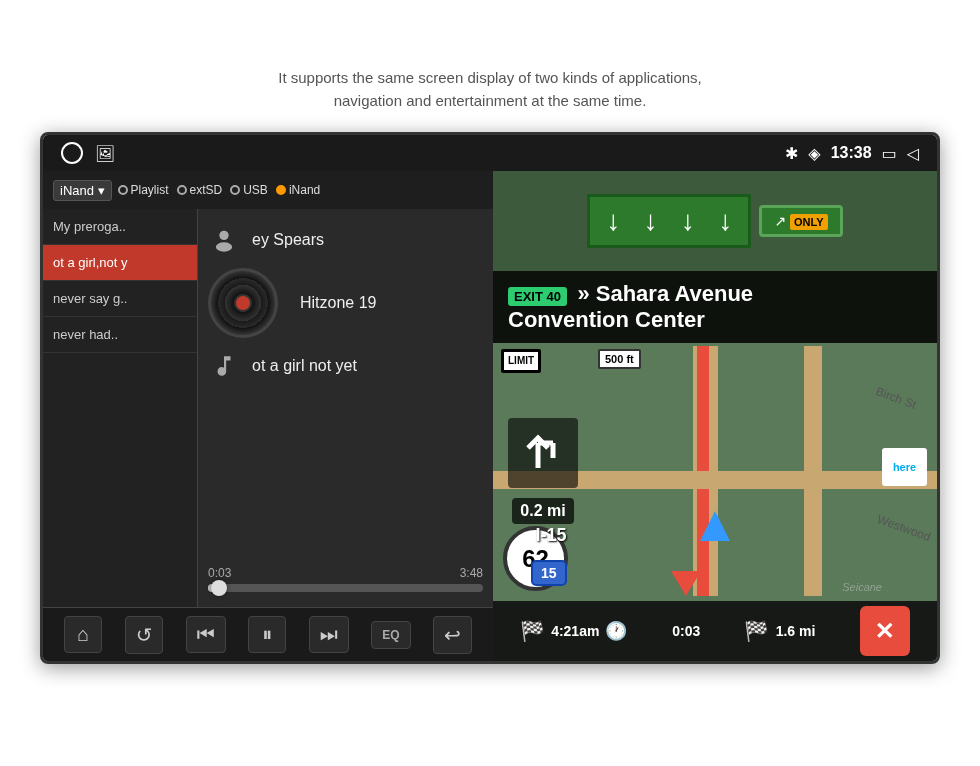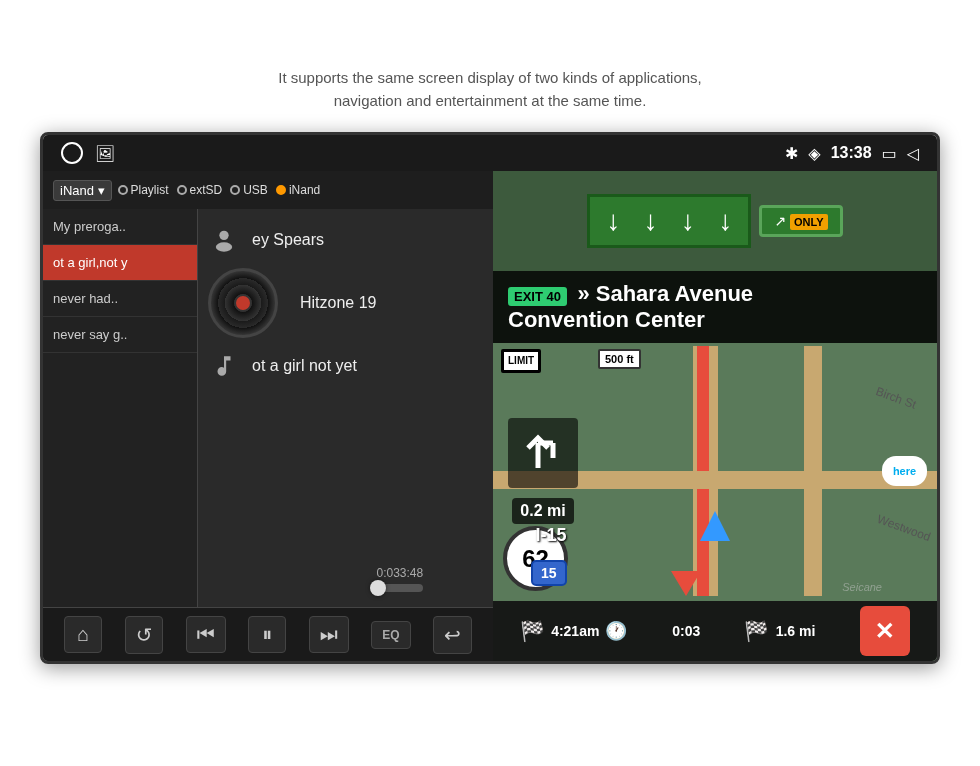--- a/index.html
+++ b/index.html
@@ -174,21 +174,21 @@
 
     .playlist-item.active {
       background: #c0392b;
       color: white;
     }
 
     
     .player-center {
       flex: 1;
       display: flex;
-      flex-direction: row;
+      flex-direction: column;
       padding: 15px 10px 10px;
     }
 
     .track-info {
       display: flex;
       flex-direction: column;
       gap: 12px;
       margin-bottom: 15px;
     }
 
@@ -444,23 +444,23 @@
       height: 20px;
       background: #c8a870;
     }
 
     
     .here-logo {
       position: absolute;
       bottom: 175px;
       right: 10px;
       width: 45px;
-      height: 30px;
+      height: 38px;
       background: white;
-      border-radius: 14px;
+      border-radius: 3px;
       display: flex;
       align-items: center;
       justify-content: center;
       font-size: 11px;
       font-weight: bold;
       color: #00adef;
     }
 
     
     .nav-bottom-bar {
@@ -640,22 +640,22 @@
               <span>iNand</span>
             </div>
           </div>
         </div>
 
         <div class="music-content">
 
           <div class="playlist-sidebar">
             <div class="playlist-item">My preroga..</div>
             <div class="playlist-item active">ot a girl,not y</div>
+            <div class="playlist-item">never say g..</div>
             <div class="playlist-item">never had..</div>
-            <div class="playlist-item">never say g..</div>
           </div>
 
           <div class="player-center">
             <div class="track-info">
 
               <div class="track-row">
                 <div class="track-icon">
                   <svg width="28" height="28" viewBox="0 0 24 24" fill="#aaa">
                     <circle cx="12" cy="8" r="4"></circle>
                     <ellipse cx="12" cy="18" rx="7" ry="4"></ellipse>

